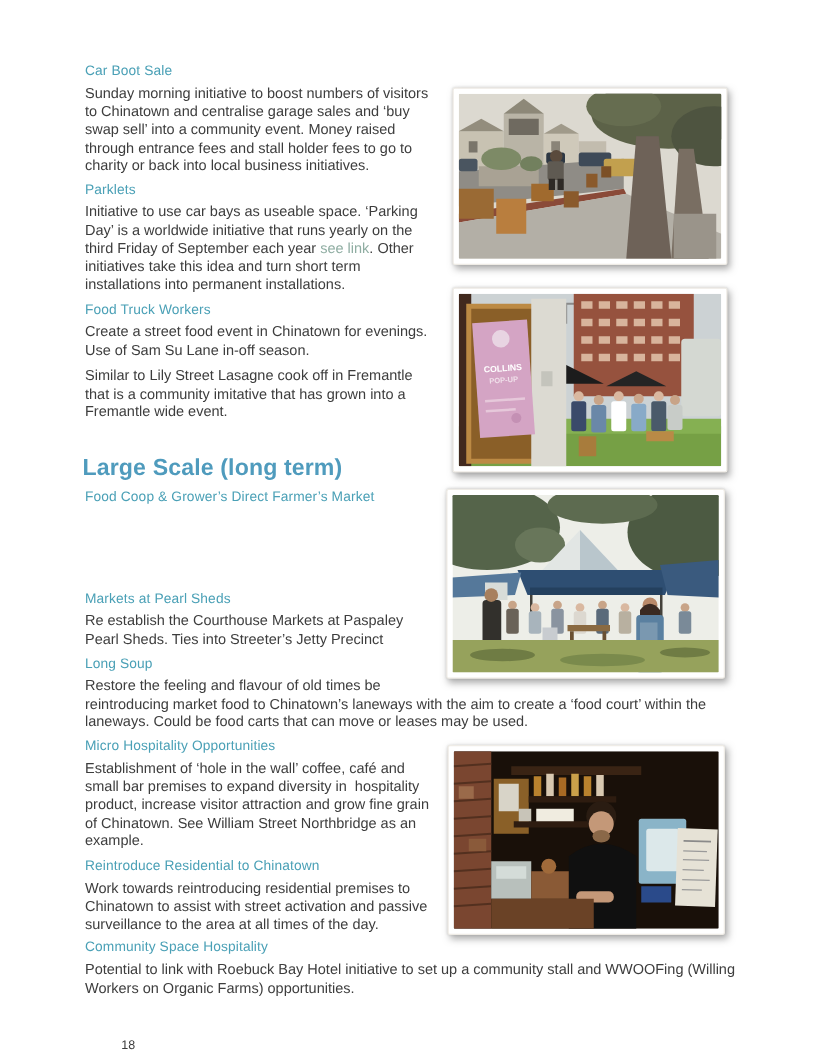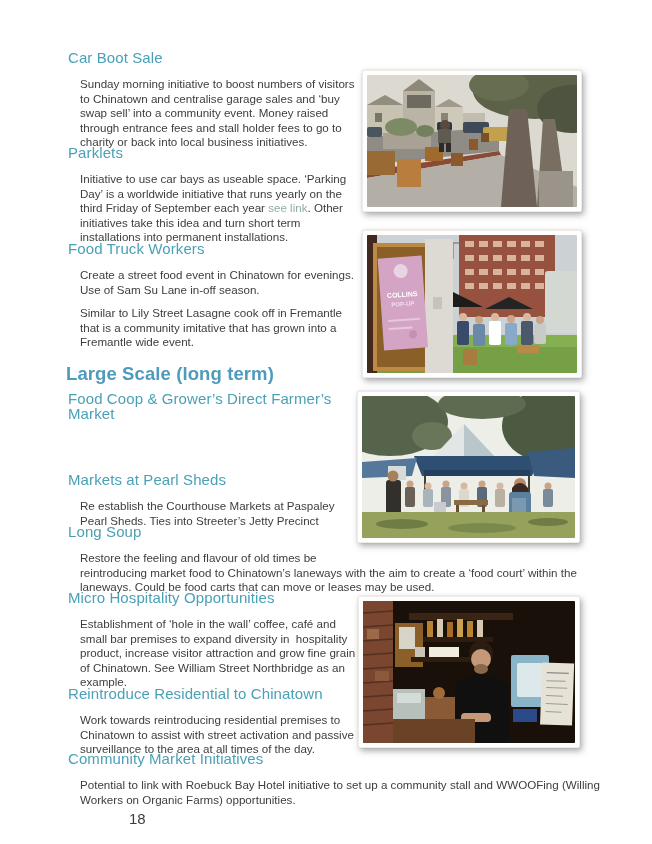--- a/index.html
+++ b/index.html
@@ -5,32 +5,32 @@
   html,body{margin:0;padding:0;}
   body{
     width:652px;height:844px;background:#ffffff;position:relative;overflow:hidden;
     font-family:"Liberation Sans","DejaVu Sans",sans-serif;
     -webkit-font-smoothing:antialiased;
   }
   .page{position:absolute;inset:0;background:#fff;}
   .sec{position:absolute;left:68px;width:300px;}
   .sec.wide{width:560px;}
   .sec h3{
-    margin:0 0 3px 0;font-size:15px;line-height:15px;font-weight:400;
+    margin:0 0 3px 0;font-size:11px;line-height:15px;font-weight:400;
     color:#4aa0b6;letter-spacing:.1px;
   }
   .bigheading{
     position:absolute;left:66px;top:362px;margin:0;font-weight:700;
     font-size:18.5px;line-height:24px;color:#4f9bbd;letter-spacing:.1px;
   }
   .sec p{
-    margin:12px;font-size:11.6px;line-height:14.6px;color:#3d3d3d;white-space:pre;
+    margin:0;font-size:11.6px;line-height:14.6px;color:#3d3d3d;white-space:pre;
   }
   a.doclink{color:#8fada2;cursor:pointer;}
-  .pagenum{position:absolute;left:97px;top:810px;font-size:15px;color:#3d3d3d;margin-left:32px;}
+  .pagenum{position:absolute;left:97px;top:831px;font-size:10px;color:#3d3d3d;}
   .photo{
     position:absolute;background:#fff;padding:4px;
     border:1px solid #efece6;border-radius:2px;
     box-shadow:2px 3px 6px rgba(90,90,90,.5), 0 0 2px rgba(0,0,0,.12);
   }
   .photo svg{display:block;border-radius:1px;}
   
   #ph1{left:362px;top:70px;}
   #ph2{left:362px;top:230px;}
   #ph3{left:357px;top:391px;}
@@ -100,21 +100,21 @@
   </div>
 
   <div class="sec" style="top:686px">
     <h3>Reintroduce Residential to Chinatown</h3>
     <p>Work towards reintroducing residential premises to
 Chinatown to assist with street activation and passive
 surveillance to the area at all times of the day.</p>
   </div>
 
   <div class="sec wide" style="top:751px">
-    <h3>Community Market Initiatives</h3>
+    <h3>Community Space Hospitality</h3>
     <p>Potential to link with Roebuck Bay Hotel initiative to set up a community stall and WWOOFing (Willing
 Workers on Organic Farms) opportunities.</p>
   </div>
 
   <div class="pagenum">18</div>
 
   <div class="photo" id="ph1" aria-label="Street parklet with timber benches, planter boxes and a seated person beside parked cars and trees">
     <svg width="210" height="132" viewBox="0 0 210 132">
       <rect width="210" height="132" fill="#dcd9d0"></rect>
 

